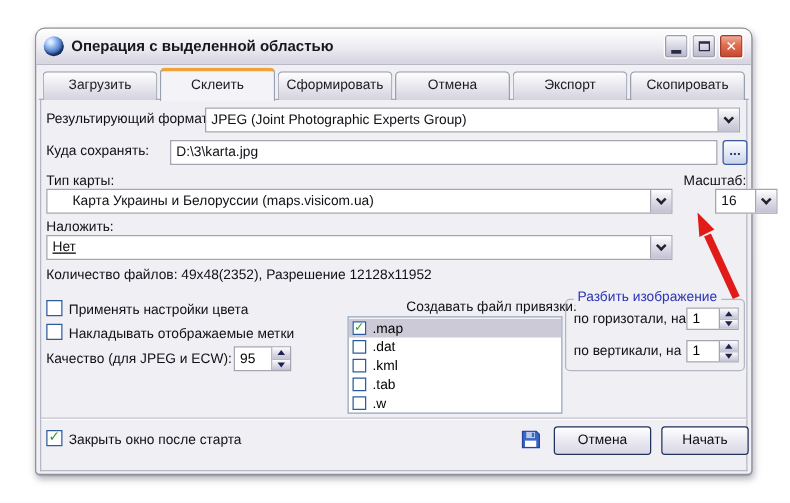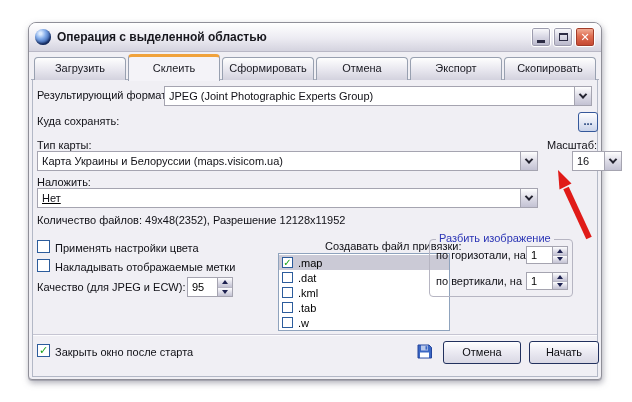--- a/index.html
+++ b/index.html
@@ -144,25 +144,28 @@
 
     <span class="lbl" style="left:8px; top:66px;">Результирующий формат:</span>
     <div class="field" style="left:135px; top:63px; width:428px;">
       <span class="field-text">JPEG (Joint Photographic Experts Group)</span>
       <span class="combo-btn">
           <span class="chev"></span>
         </span>
     </div>
 
     <span class="lbl" style="left:8px; top:92px;">Куда сохранять:</span>
+    <div class="field" style="left:107px; top:89px; width:438px;">
+      <span class="field-text">D:\3\karta.jpg</span>
+    </div>
     <div class="mini-btn" style="left:549px; top:89px; width:20px;">...</div>
 
     <span class="lbl" style="left:8px; top:116px;">Тип карты:</span>
     <span class="lbl" style="left:516px; top:116px; width:52px; text-align:right;">Масштаб:</span>
-    <div class="field" style="left:8px; top:128px; width:501px;">
+    <div class="field" style="left:8px; top:128px; width:501px;padding-left:16px;">
       <span class="field-text">Карта Украины и Белоруссии (maps.visicom.ua)</span>
       <span class="combo-btn">
           <span class="chev"></span>
         </span>
     </div>
     <div class="field" style="left:543px; top:128px; width:50px;">
       <span class="field-text">16</span>
       <span class="combo-btn">
           <span class="chev"></span>
         </span>
@@ -213,21 +216,21 @@
       <div class="lb-row">
         <span class="lb-check"></span>
         <span>.tab</span>
       </div>
       <div class="lb-row">
         <span class="lb-check"></span>
         <span>.w</span>
       </div>
     </div>
 
-    <div class="groupbox" style="left:400px; top:216px; width:144px; height:58px;">
+    <div class="groupbox" style="left:423px; top:216px; width:144px; height:58px;">
       <span class="groupbox-title">Разбить изображение</span>
       <span class="gb-lbl" style="left:6px; top:9px;">по горизотали, на</span>
       <div class="spinner gb-spin" style="left:96px; top:6px; width:42px; height:18px;">
         <span class="spin-val" style="padding-top:2px;">1</span>
         <span class="spin-btns">
           <span class="spin-b">
               <span class="tri-up"></span>
             </span>
           <span class="spin-b">
               <span class="tri-down"></span>

